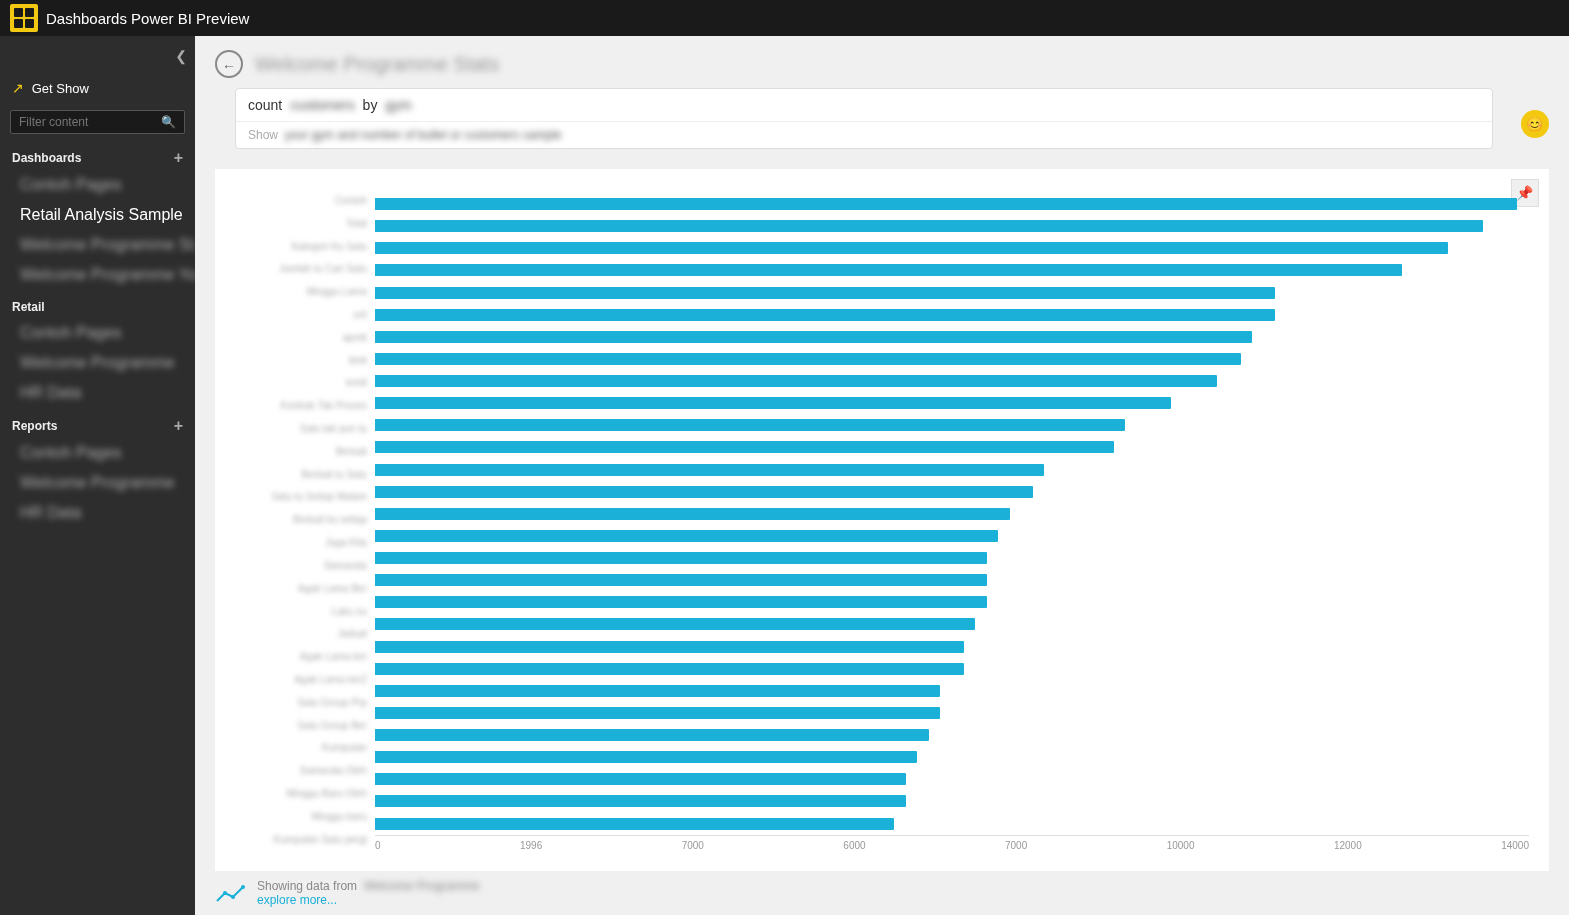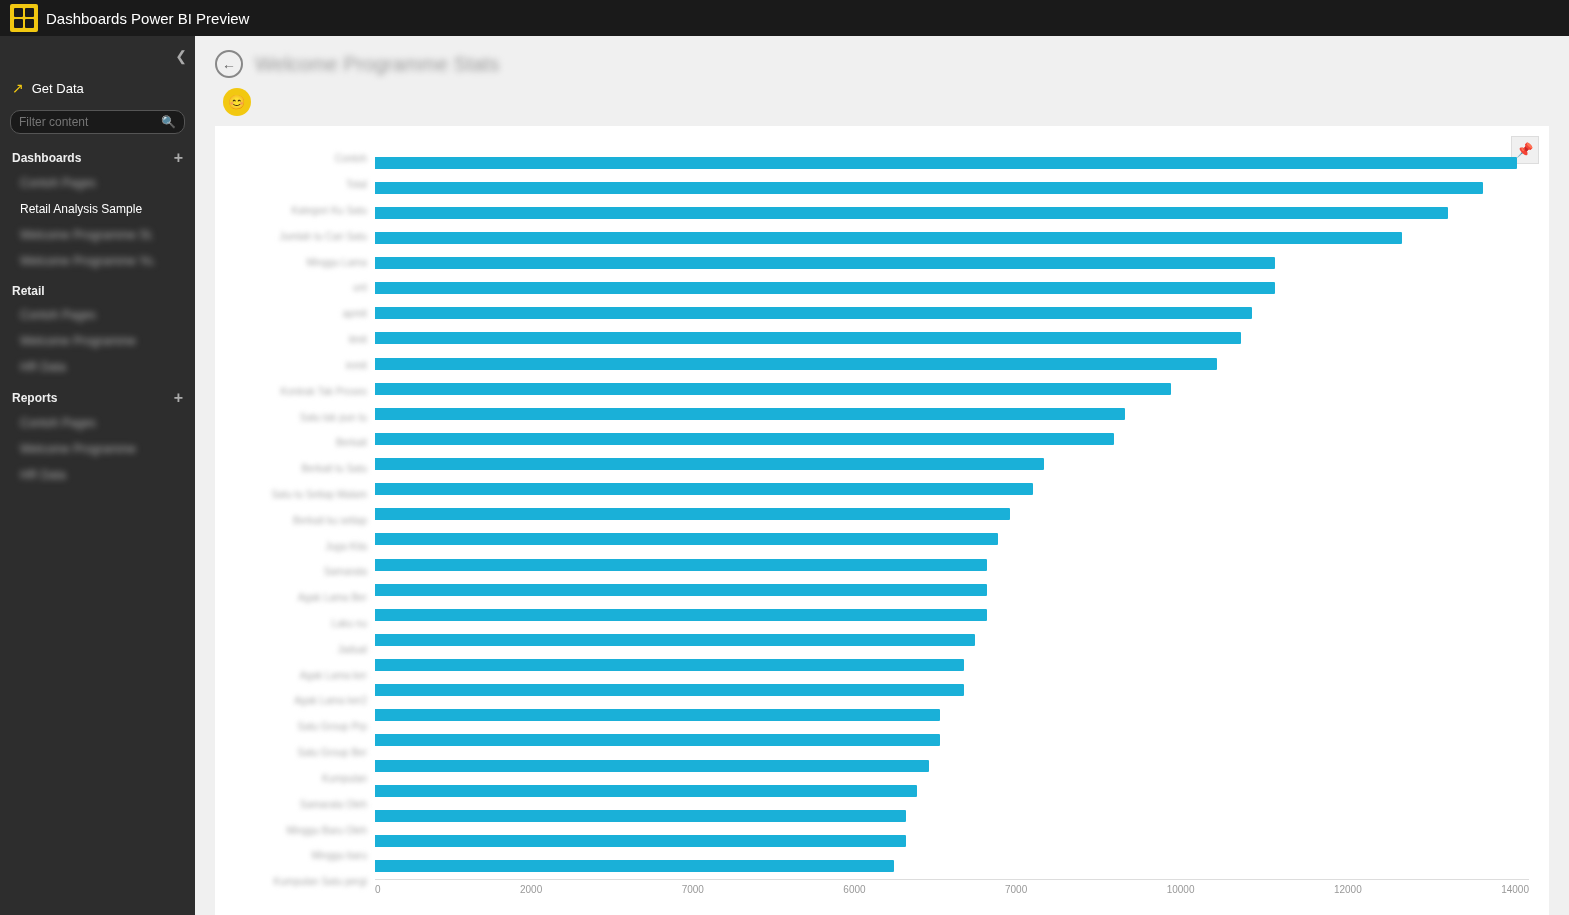--- a/index.html
+++ b/index.html
@@ -61,21 +61,21 @@
       cursor: pointer;
     }
     .sidebar-get-data-arrow {
       color: #f2c811;
       font-size: 14px;
     }
     .sidebar-search {
       margin: 6px 10px;
       background: #1a1a1a;
       border: 1px solid #555;
-      border-radius: 10px;
+      border-radius: 2px;
       display: flex;
       align-items: center;
       padding: 4px 8px;
       gap: 12px;
     }
     .sidebar-search input {
       background: transparent;
       border: none;
       outline: none;
       color: #aaa;
@@ -94,21 +94,21 @@
       color: #eee;
     }
     .sidebar-section-header .add-btn {
       color: #aaa;
       font-size: 16px;
       cursor: pointer;
       line-height: 1;
     }
     .sidebar-item {
       padding: 6px 0 6px 20px;
-      font-size: 12px;
+      font-size: 16px;
       color: #aaa;
       cursor: pointer;
       white-space: nowrap;
       overflow: hidden;
       text-overflow: ellipsis;
       display: flex;
       align-items: flex-end;
       gap: 6px;
     }
     .sidebar-item.active { color: #fff; }
@@ -301,21 +301,21 @@
 
 <div class="main-layout">
 
   <div class="sidebar">
     <div class="sidebar-collapse-btn">
       <span>❮</span>
     </div>
 
     <div class="sidebar-get-data">
       <span class="sidebar-get-data-arrow">↗</span>
-      <span>Get Data</span>
+      <span>Get Show</span>
     </div>
 
     <div class="sidebar-search">
       <input type="text" placeholder="Filter content" style="">
       <span class="sidebar-search-icon">🔍</span>
     </div>
 
     <div class="sidebar-section-header">
       <span>Dashboards</span>
       <span class="add-btn">+</span>
@@ -364,20 +364,32 @@
   <div class="content">
 
     <div class="content-header">
       <button class="back-btn">
         <span>←</span>
       </button>
       <span class="content-title">Welcome Programme Stats</span>
     </div>
 
     <div class="qa-row">
+      <div class="qa-box" style="flex:1;">
+        <div class="qa-input-line">
+          <span class="qa-keyword">count</span>
+          <span class="qa-blurred">&nbsp;customers&nbsp;</span>
+          <span class="qa-keyword">by</span>
+          <span class="qa-blurred">&nbsp;gym&nbsp;</span>
+        </div>
+        <div class="qa-hint">
+          <span>Show</span>
+          <span class="qa-blurred">&nbsp;your gym and number of bullet or customers sample</span>
+        </div>
+      </div>
       <div class="qa-emoji">😊</div>
     </div>
 
     <div class="chart-area" style="position:relative; margin-bottom:0;">
       <div class="pin-btn">
         <span>📌</span>
       </div>
       <div style="display:flex; height:100%;">
 
         <div class="chart-labels" id="chart-labels-container">
@@ -497,27 +509,41 @@
               </div>
               <div class="chart-bar-row">
                 <div class="chart-bar" style="width: 46%;"></div>
               </div>
               <div class="chart-bar-row">
                 <div class="chart-bar" style="width: 45%;"></div>
               </div>
             </div>
           <div class="chart-x-labels" id="chart-x-labels-container">
           <span>0</span>
-              <span>2000</span>
+              <span>1996</span>
               <span>7000</span>
               <span>6000</span>
               <span>7000</span>
               <span>10000</span>
               <span>12000</span>
               <span>14000</span>
             </div>
         </div>
       </div>
     </div>
 
+    <div class="showing-data">
+      <svg class="showing-data-chart-icon" viewBox="0 0 32 24" fill="none">
+        <polyline points="2,20 10,12 18,16 28,6" stroke="#1ab0d8" stroke-width="2" fill="none"></polyline>
+        <circle cx="10" cy="12" r="2" fill="#1ab0d8"></circle>
+        <circle cx="18" cy="16" r="2" fill="#1ab0d8"></circle>
+        <circle cx="28" cy="6" r="2" fill="#1ab0d8"></circle>
+      </svg>
+      <div>
+        <span>Showing data from</span>
+        <span class="showing-blurred">&nbsp;Welcome Programme&nbsp;</span>
+        <br>
+        <a class="explore-link">explore more...</a>
+      </div>
+    </div>
 
   </div>
 </div>
 
 </body></html>

